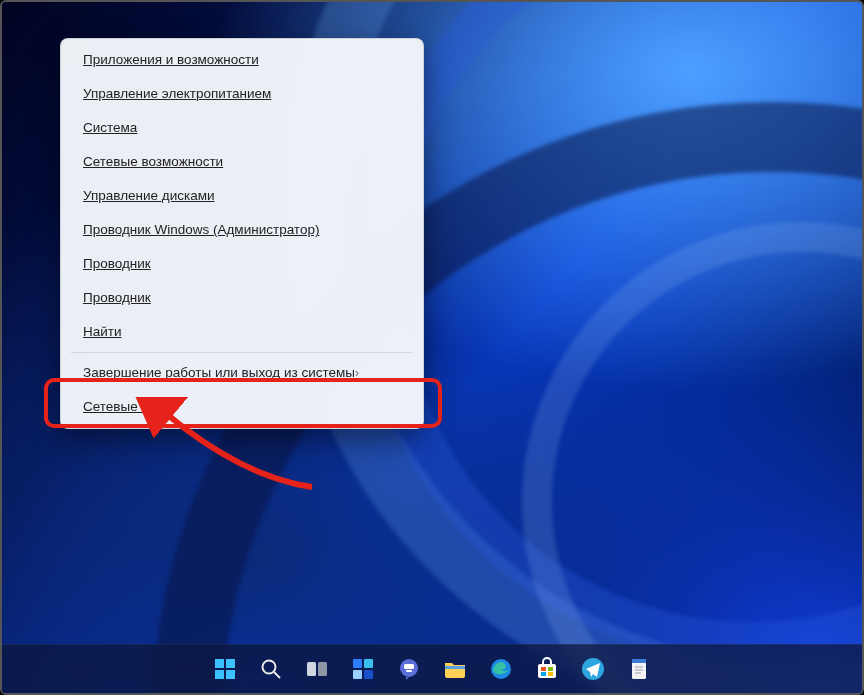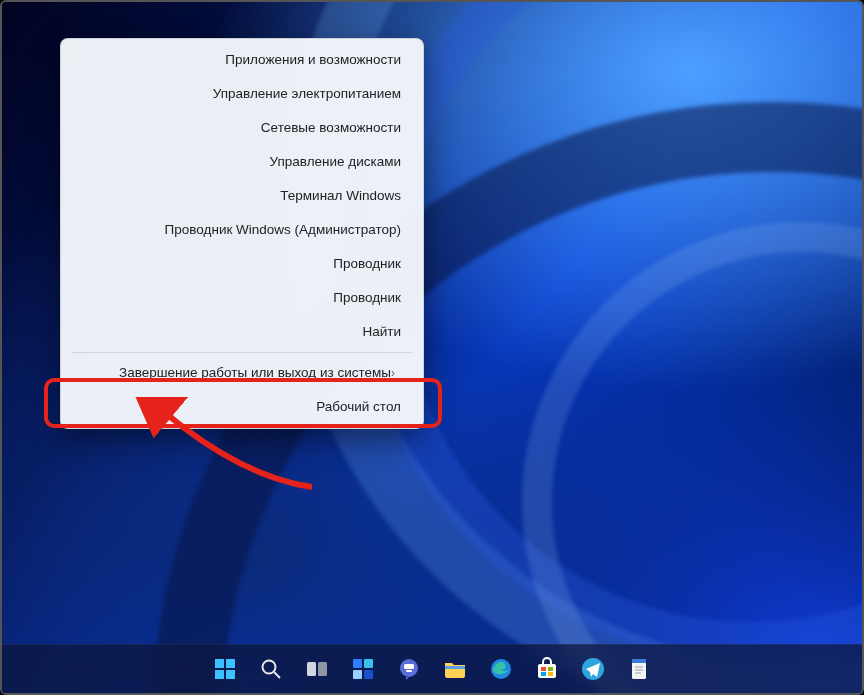--- a/index.html
+++ b/index.html
@@ -10,21 +10,21 @@
       radial-gradient(900px 700px at 30% 80%, #0b2a7a 0%, rgba(11,42,122,0) 55%),
       radial-gradient(700px 500px at 95% 95%, #0e3bd6 0%, rgba(14,59,214,0) 60%),
       linear-gradient(130deg,#010321 0%, #031351 30%, #053bd3 55%, #02227a 80%, #010a2e 100%);
   }
   .wallpaper .swirl{position:absolute;border-radius:50%;filter:blur(2px);}
   .s1{width:900px;height:900px;left:280px;top:-300px;border:60px solid rgba(120,180,255,.22);}
   .s2{width:700px;height:700px;left:360px;top:-120px;border:40px solid rgba(40,90,220,.35);}
   .s3{width:1100px;height:1100px;left:150px;top:100px;border:70px solid rgba(7,20,70,.55);}
   .s4{width:500px;height:500px;left:520px;top:220px;border:30px solid rgba(160,200,255,.18);}
   .menu{position:absolute;left:58px;top:36px;width:358px;background:rgba(245,248,252,.96);backdrop-filter:blur(8px);border:1px solid rgba(0,0,0,.12);border-radius:8px;box-shadow:0 10px 30px rgba(0,0,0,.45);padding:4px 2px;}
-  .menu-item{position:relative;height:34px;line-height:34px;padding:0 16px;font-size:13.5px;color:#222;border-radius:4px;margin:0 4px;cursor:default;display:flex;align-items:center;justify-content:flex-end;}
+  .menu-item{position:relative;height:34px;line-height:34px;padding:0 16px;font-size:13.5px;color:#222;border-radius:4px;margin:0 4px;cursor:default;display:flex;align-items:center;justify-content:flex-start;text-decoration:underline;}
   .chev{color:#666;font-size:12px;margin-right:6px;}
   .sep{height:1px;background:rgba(0,0,0,.1);margin:3px 8px;}
   .highlight{position:absolute;border:4px solid #e5231a;border-radius:10px;pointer-events:none;z-index:5;}
   .arrow-svg{position:absolute;z-index:6;pointer-events:none;}
   .taskbar{position:absolute;left:0;right:0;bottom:0;height:48px;background:rgba(12,22,60,.72);backdrop-filter:blur(10px);display:flex;align-items:center;justify-content:center;gap:8px;border-top:1px solid rgba(255,255,255,.06);}
   .tb{width:38px;height:38px;border-radius:6px;display:flex;align-items:center;justify-content:center;}
   .tb svg{width:24px;height:24px;}
 </style>
 </head>
 <body>
@@ -38,47 +38,47 @@
   </div>
 
   <div class="menu" id="menu">
       <div class="menu-item">
         <span>Приложения и возможности</span>
       </div>
       <div class="menu-item">
         <span>Управление электропитанием</span>
       </div>
       <div class="menu-item">
+        <span>Система</span>
+      </div>
+      <div class="menu-item">
         <span>Сетевые возможности</span>
       </div>
       <div class="menu-item">
         <span>Управление дисками</span>
-      </div>
-      <div class="menu-item">
-        <span>Терминал Windows</span>
       </div>
       <div class="menu-item">
         <span>Проводник Windows (Администратор)</span>
       </div>
       <div class="menu-item">
         <span>Проводник</span>
       </div>
       <div class="menu-item">
         <span>Проводник</span>
       </div>
       <div class="menu-item">
         <span>Найти</span>
       </div>
       <div class="sep"></div>
       <div class="menu-item">
         <span>Завершение работы или выход из системы</span>
         <span class="chev">›</span>
       </div>
       <div class="menu-item">
-        <span>Рабочий стол</span>
+        <span>Сетевые стол</span>
       </div>
     </div>
 
   <div class="highlight" style="left:42px;top:376px;width:390px;height:42px;"></div>
 
   <svg class="arrow-svg" style="left:130px;top:395px;width:200px;height:100px;" viewBox="0 0 200 100">
     <defs>
       <marker id="ah" viewBox="0 0 12 12" refX="2" refY="6" markerWidth="9" markerHeight="9" orient="auto">
         <path d="M0,0 L12,6 L0,12 Z" fill="#e5231a"></path>
       </marker>

